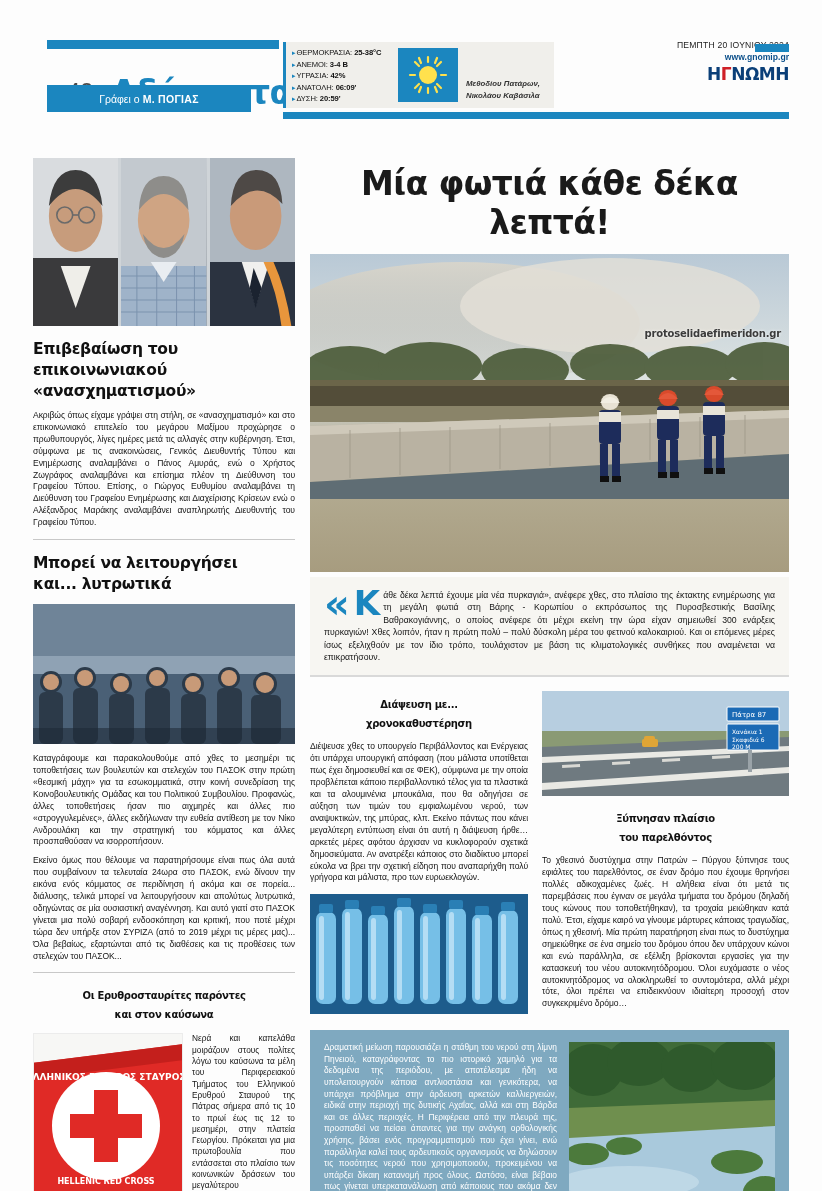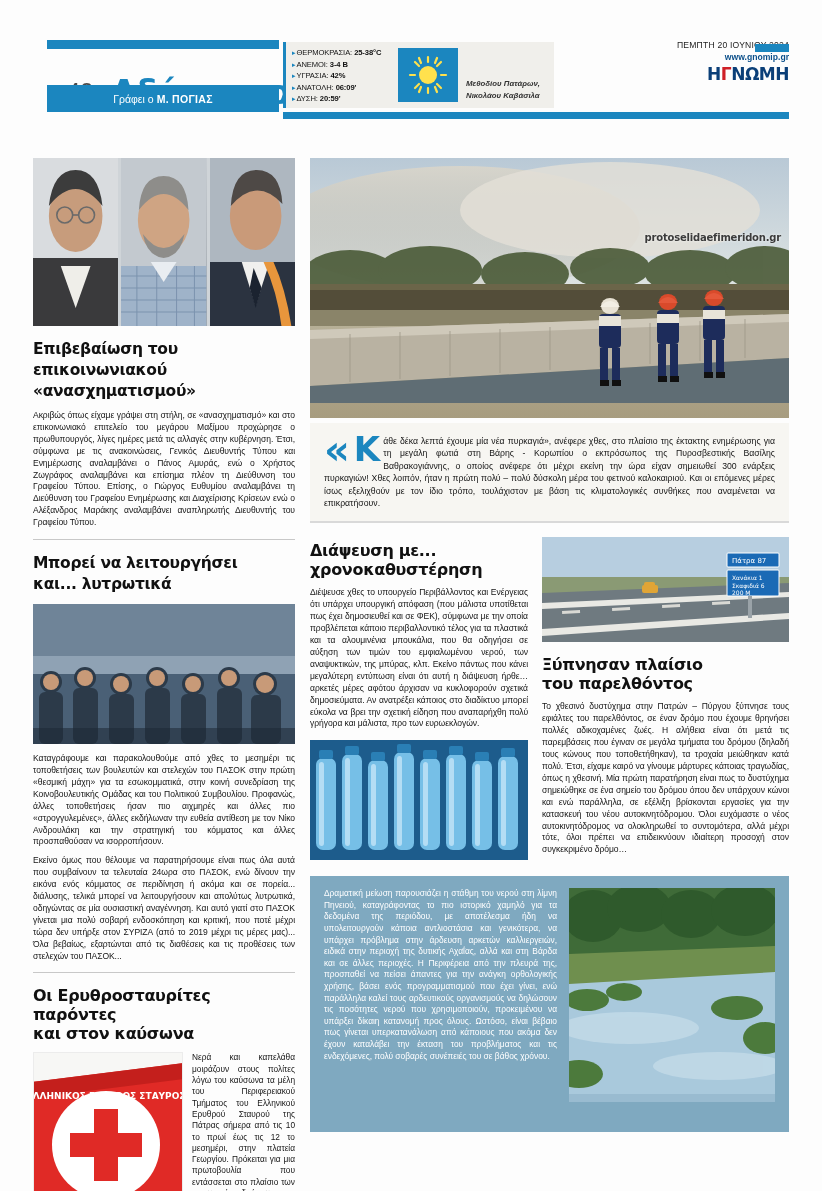--- a/index.html
+++ b/index.html
@@ -13,21 +13,21 @@
   .page{position:absolute;inset:0;background:#fdfdfd;}
 
   
   .masthead{position:absolute;left:33px;top:40px;width:756px;height:72px;}
   .mh-bar-left{position:absolute;left:14px;top:0;width:232px;height:9px;background:#1b86bf;}
   .mh-num{position:absolute;left:33px;top:52px;transform:translateY(-50%);
     font-size:26px;color:#4a4a4a;font-weight:400;letter-spacing:-1px;}
   .mh-title{position:absolute;left:62px;top:52px;transform:translateY(-50%);
     font-size:33px;font-weight:bold;color:#1b86bf;letter-spacing:-0.5px;
     font-family:"DejaVu Sans", sans-serif;}
-  .mh-author{position:absolute;left:14px;top:45px;width:232px;height:27px;
+  .mh-author{position:absolute;left:14px;top:45px;width:204px;height:27px;
     background:#1b86bf;color:#fff;font-size:10.5px;display:flex;align-items:center;justify-content:center;}
   .mh-author b{margin-left:3px;letter-spacing:0.3px;}
 
   .weather{position:absolute;left:283px;top:42px;width:268px;height:66px;
     background:#f0efeb;border-left:3px solid #1b86bf;}
   .w-list{position:absolute;left:6px;top:5px;font-size:7.6px;color:#111;line-height:11.6px;letter-spacing:-0.1px;}
   .w-list div{white-space:nowrap;}
   .w-list .arrow{color:#1b86bf;font-size:7px;margin-right:1px;}
   .w-list b{font-weight:bold;}
   .w-sun{position:absolute;left:112px;top:6px;width:60px;height:54px;background:#1b86bf;}
@@ -47,30 +47,30 @@
   .col-left{position:absolute;left:33px;top:158px;width:262px;}
   .col-main{position:absolute;left:310px;top:158px;width:479px;}
 
   
   .photo{background:#cfd4d8;overflow:hidden;position:relative;}
   .trio{width:262px;height:168px;display:flex;gap:3px;}
   .trio .p{flex:1;position:relative;overflow:hidden;background:#b9bfc4;}
 
   h2.art{font-size:15.5px;line-height:21px;font-weight:bold;color:#111;
     margin:13px 0 8px 0;letter-spacing:-0.3px;font-family:"DejaVu Sans", sans-serif;}
-  h2.art.small{font-size:16px;line-height:19px;}
+  h2.art.small{font-size:10px;line-height:19px;text-align:center;}
   p.body{font-size:8.55px;line-height:11.9px;color:#141414;text-align:justify;margin:0 0 7px 0;
     letter-spacing:-0.06px;}
   .rule{height:1px;background:#c8c8c8;margin:10px 0 0 0;}
 
   
   .headline{font-size:33px;font-weight:bold;color:#1a1a1a;text-align:center;
     letter-spacing:-0.6px;margin:6px 0 12px 0;font-family:"DejaVu Sans", sans-serif;}
 
-  .firephoto{width:479px;height:260px;position:relative;overflow:hidden;
+  .firephoto{width:479px;height:318px;position:relative;overflow:hidden;
     background:linear-gradient(#c9d6e2 0%, #d6e0e8 42%, #b9b39b 58%, #a79c7f 100%);}
   .watermark{position:absolute;right:8px;top:74px;font-size:10px;font-weight:bold;
     color:#3b3b3b;font-family:"DejaVu Sans", sans-serif;letter-spacing:-0.2px;
     text-shadow:0 0 3px rgba(255,255,255,.9);}
 
   .lead{position:relative;background:#f7f6f2;padding:12px 14px 12px 14px;margin-top:5px;
     border-bottom:2px solid #d9d9d9;}
   .lead p{font-size:8.7px;line-height:12.4px;text-align:justify;color:#141414;margin:0;}
   .quotemark{float:left;font-size:40px;line-height:30px;color:#1b86bf;font-weight:bold;
     margin:0 4px 0 0;font-family:"DejaVu Sans", sans-serif;}
@@ -283,20 +283,21 @@
       </div>
       <div class="rc-col">
         <p>Νερά και καπελάθα μοιράζουν στους πολίτες λόγω του καύσωνα τα μέλη του Περιφερειακού Τμήματος του Ελληνικού Ερυθρού Σταυρού της Πάτρας σήμερα από τις 10 το πρωί έως τις 12 το μεσημέρι, στην πλατεία Γεωργίου. Πρόκειται για μια πρωτοβουλία που εντάσσεται στο πλαίσιο των κοινωνικών δράσεων του μεγαλύτερου ανθρωπιστικού οργανισμού της χώρας μας, του Ελληνικού Ερυθρού Σταυρού.</p>
       </div>
     </div>
 
   </div>
 
   <div class="col-main">
 
+    <div class="headline">Μία φωτιά κάθε δέκα λεπτά!</div>
 
     <div class="firephoto">
       <svg width="479" height="245" viewBox="0 0 479 245" preserveAspectRatio="none">
         <defs>
           <linearGradient id="sky" x1="0" y1="0" x2="0" y2="1">
             <stop offset="0%" stop-color="#b9c9d6"></stop>
               <stop offset="100%" stop-color="#dfe4e2"></stop>
           </linearGradient>
           <linearGradient id="smoke" x1="0" y1="0" x2="0" y2="1">
             <stop offset="0%" stop-color="#d8d5cb" stop-opacity="0.95"></stop>

